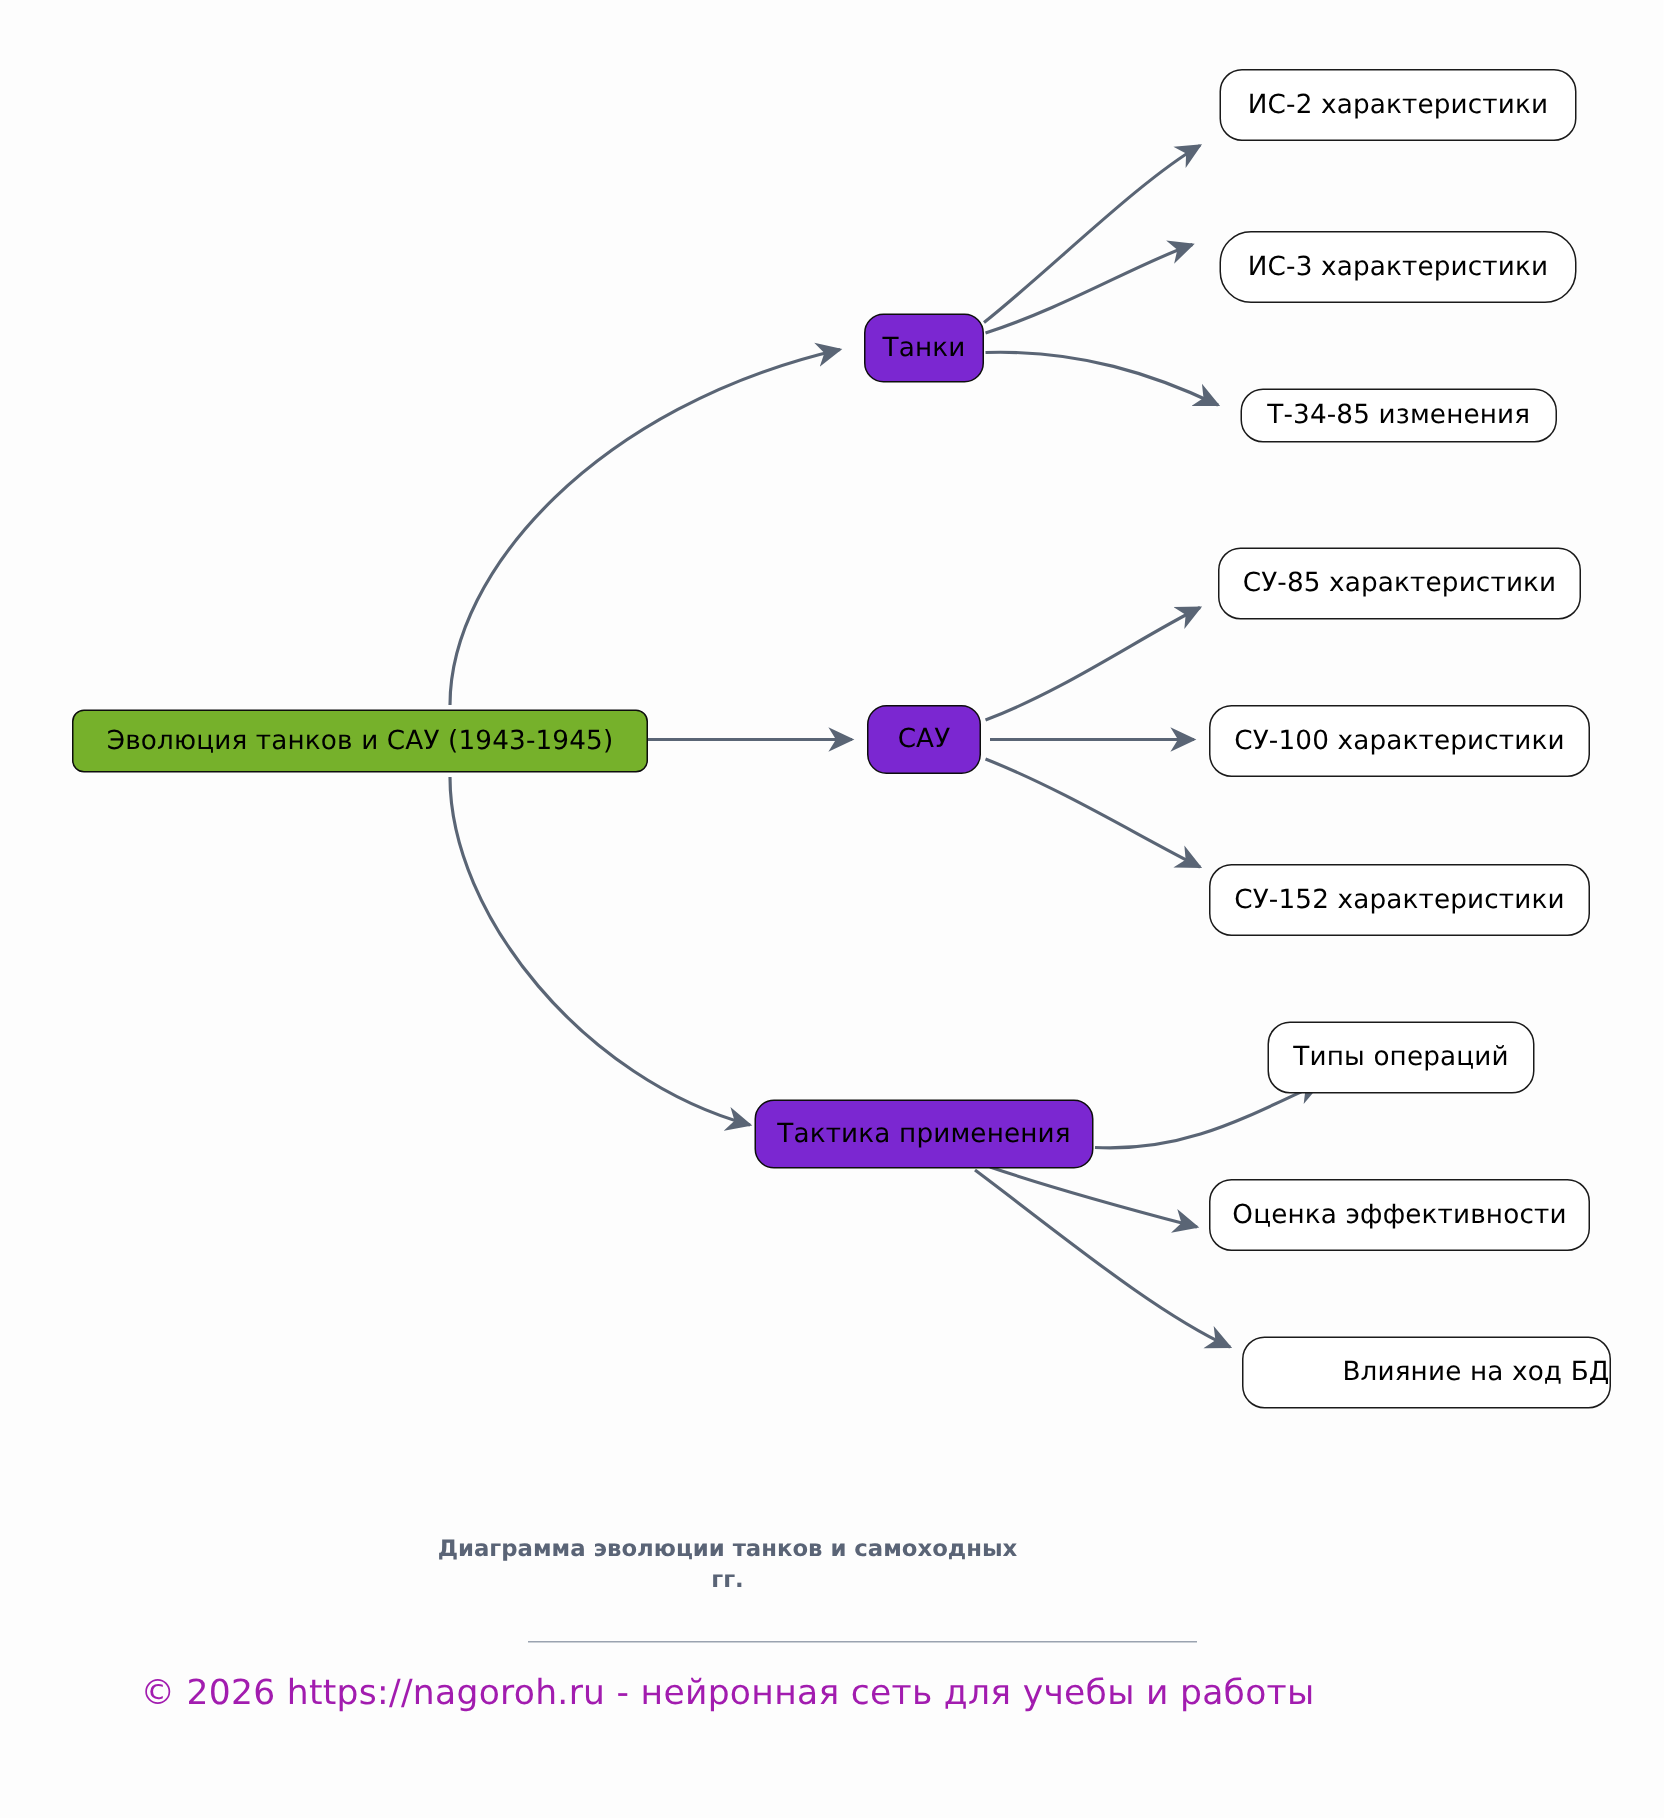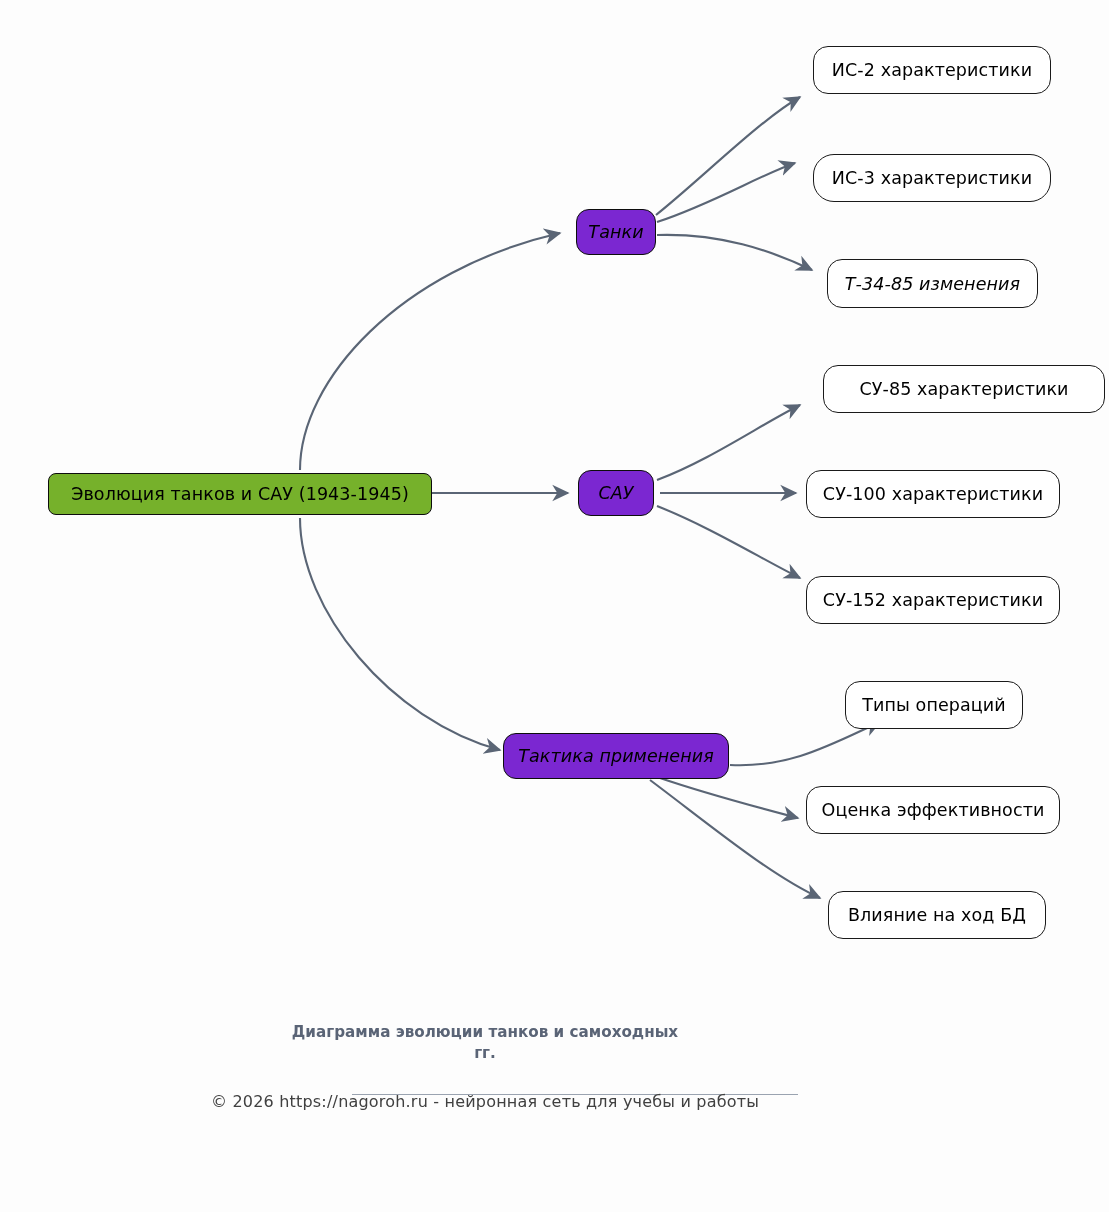--- a/index.html
+++ b/index.html
@@ -45,21 +45,20 @@
     font-size: 17.5px;
     letter-spacing: 0.1px;
   }
   .node-branch {
     background: #7b27d1;
     border: 1.6px solid #0d0d0d;
     border-radius: 13px;
     color: #000000;
     font-size: 17.5px;
     letter-spacing: 0.1px;
-    font-style: italic;
   }
   .node-leaf {
     background: #ffffff;
     border: 1.7px solid #1a1a1a;
     border-radius: 15px;
     color: #000000;
     font-size: 17.5px;
     letter-spacing: 0.1px;
   }
   .footer {
@@ -78,23 +77,23 @@
   .footer-caption div { width: 500px; margin: 0 auto; }
   .footer-rule {
     position: absolute;
     left: 352px;
     top: 1094px;
     width: 446px;
     height: 0;
     border-top: 1.4px solid #9aa3b0;
   }
   .footer-credit {
-    top: 1092px;
-    color: #404040;
-    font-size: 16px;
+    top: 1116px;
+    color: #a21caf;
+    font-size: 23px;
     letter-spacing: 0.2px;
   }
 </style>
 </head>
 <body>
 
 <div id="canvas">
 
   <svg class="edge-layer" viewBox="0 0 1109 1212" width="1109" height="1212">
     <defs>
@@ -129,49 +128,49 @@
   <div class="node node-branch" style="left:576px; top:209px; width:80px; height:46px;">
     <span>Танки</span>
   </div>
 
   <div class="node node-leaf" style="left:813px; top:46px; width:238px; height:48px;">
     <span>ИС-2 характеристики</span>
   </div>
   <div class="node node-leaf" style="left:813px; top:154px; width:238px; height:48px;border-radius:21px;">
     <span>ИС-3 характеристики</span>
   </div>
-  <div class="node node-leaf" style="left:827px; top:259px; width:211px; height:49px;font-style:italic;">
+  <div class="node node-leaf" style="left:827px; top:259px; width:211px; height:36px;">
     <span>Т-34-85 изменения</span>
   </div>
 
   <div class="node node-branch" style="left:578px; top:470px; width:76px; height:46px;">
     <span>САУ</span>
   </div>
 
-  <div class="node node-leaf" style="left:812px; top:365px; width:282px; height:48px;margin-left:11px;">
+  <div class="node node-leaf" style="left:812px; top:365px; width:242px; height:48px;">
     <span>СУ-85 характеристики</span>
   </div>
   <div class="node node-leaf" style="left:806px; top:470px; width:254px; height:48px;">
     <span>СУ-100 характеристики</span>
   </div>
   <div class="node node-leaf" style="left:806px; top:576px; width:254px; height:48px;">
     <span>СУ-152 характеристики</span>
   </div>
 
   <div class="node node-branch" style="left:503px; top:733px; width:226px; height:46px;">
     <span>Тактика применения</span>
   </div>
 
   <div class="node node-leaf" style="left:845px; top:681px; width:178px; height:48px;">
     <span>Типы операций</span>
   </div>
   <div class="node node-leaf" style="left:806px; top:786px; width:254px; height:48px;">
     <span>Оценка эффективности</span>
   </div>
-  <div class="node node-leaf" style="left:828px; top:891px; width:218px; height:48px;">
+  <div class="node node-leaf" style="left:828px; top:891px; width:246px; height:48px;justify-content:flex-end;">
     <span>Влияние на ход БД</span>
   </div>
 
   <div class="footer footer-caption">
     <div>Диаграмма эволюции танков и самоходных</div>
     <div>гг.</div>
   </div>
   <div class="footer-rule"></div>
   <div class="footer footer-credit">© 2026 https://nagoroh.ru - нейронная сеть для учебы и работы</div>
 

